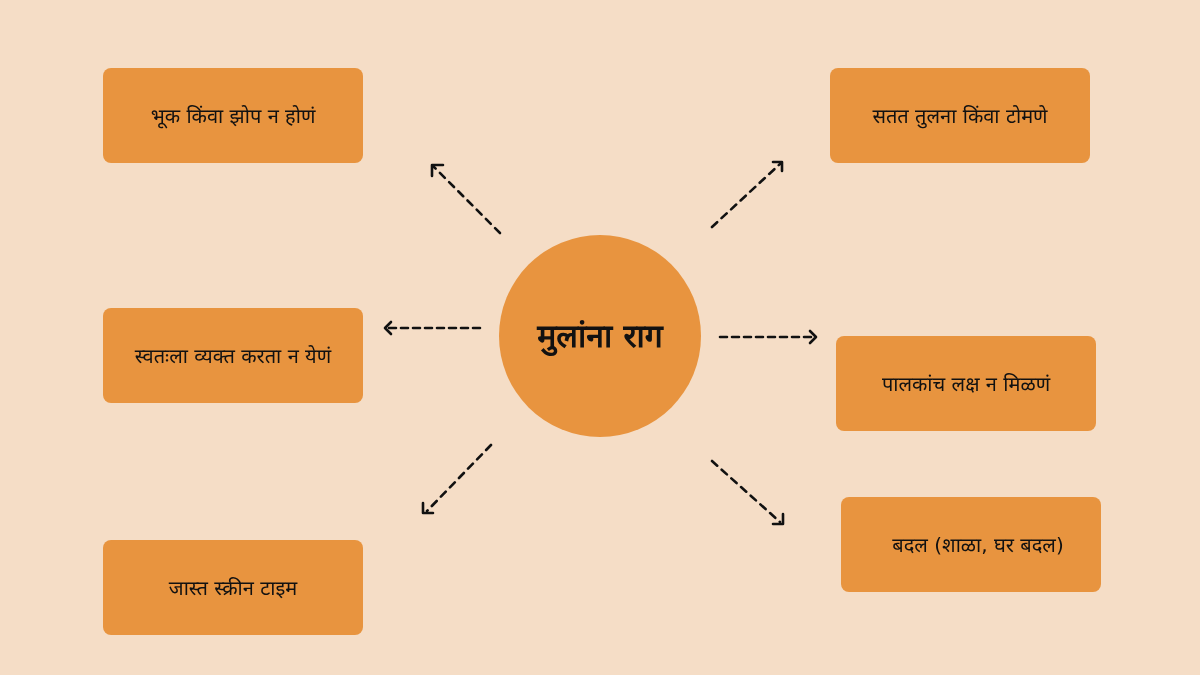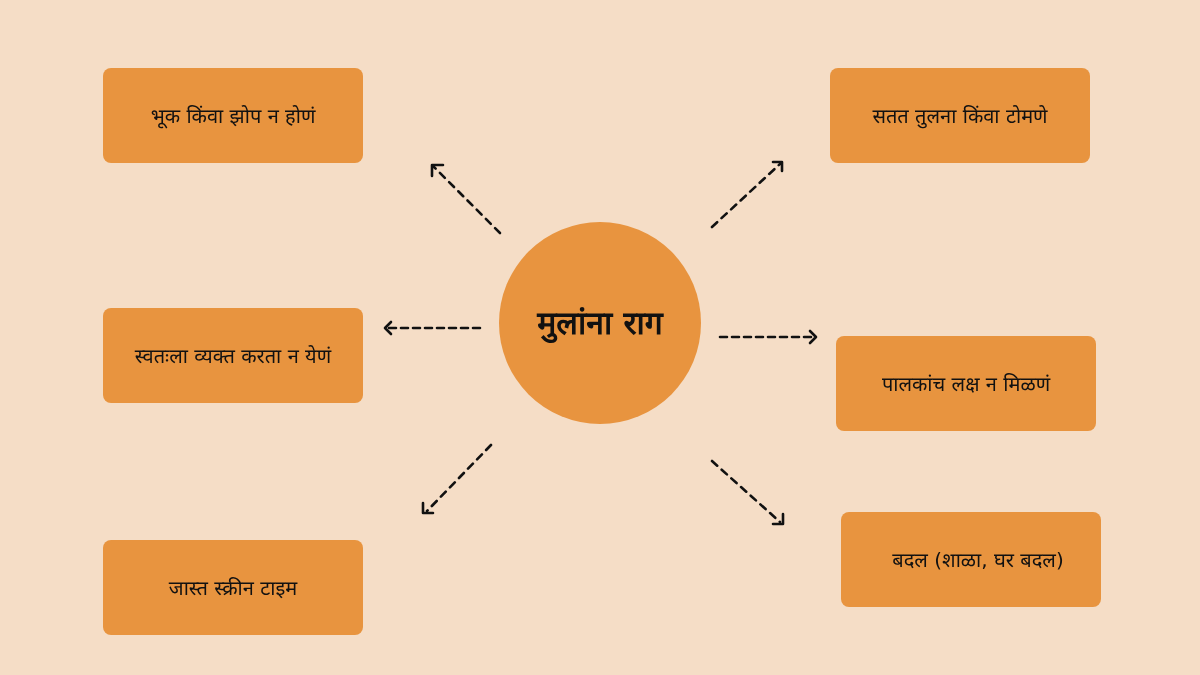--- a/index.html
+++ b/index.html
@@ -32,21 +32,21 @@
       color: #111111;
       font-size: 20px;
       line-height: 1.2;
       text-align: center;
       box-sizing: border-box;
       padding: 0 8px;
     }
     .center-circle {
       position: absolute;
       left: 499px;
-      top: 222px;
+      top: 235px;
       width: 202px;
       height: 202px;
       border-radius: 50%;
       background: #E8943F;
       display: flex;
       flex-direction: column;
       align-items: center;
       justify-content: center;
       color: #111111;
       font-weight: bold;
@@ -118,21 +118,21 @@
   </div>
 
   <div class="box" style="left:836px; top:290px;margin-top:46px;">
     <span>पालकांच लक्ष न मिळणं</span>
   </div>
 
   <div class="box" style="left:103px; top:540px;align-items:center;">
     <span>जास्त स्क्रीन टाइम</span>
   </div>
 
-  <div class="box" style="left:841px; top:512px;padding-left:22px;">
+  <div class="box" style="left:841px; top:497px;padding-left:22px;">
     <span>बदल (शाळा, घर बदल)</span>
   </div>
 
   <div class="center-circle">
     <span>मुलांना राग</span>
   </div>
 
 </div>
 
 </body></html>

